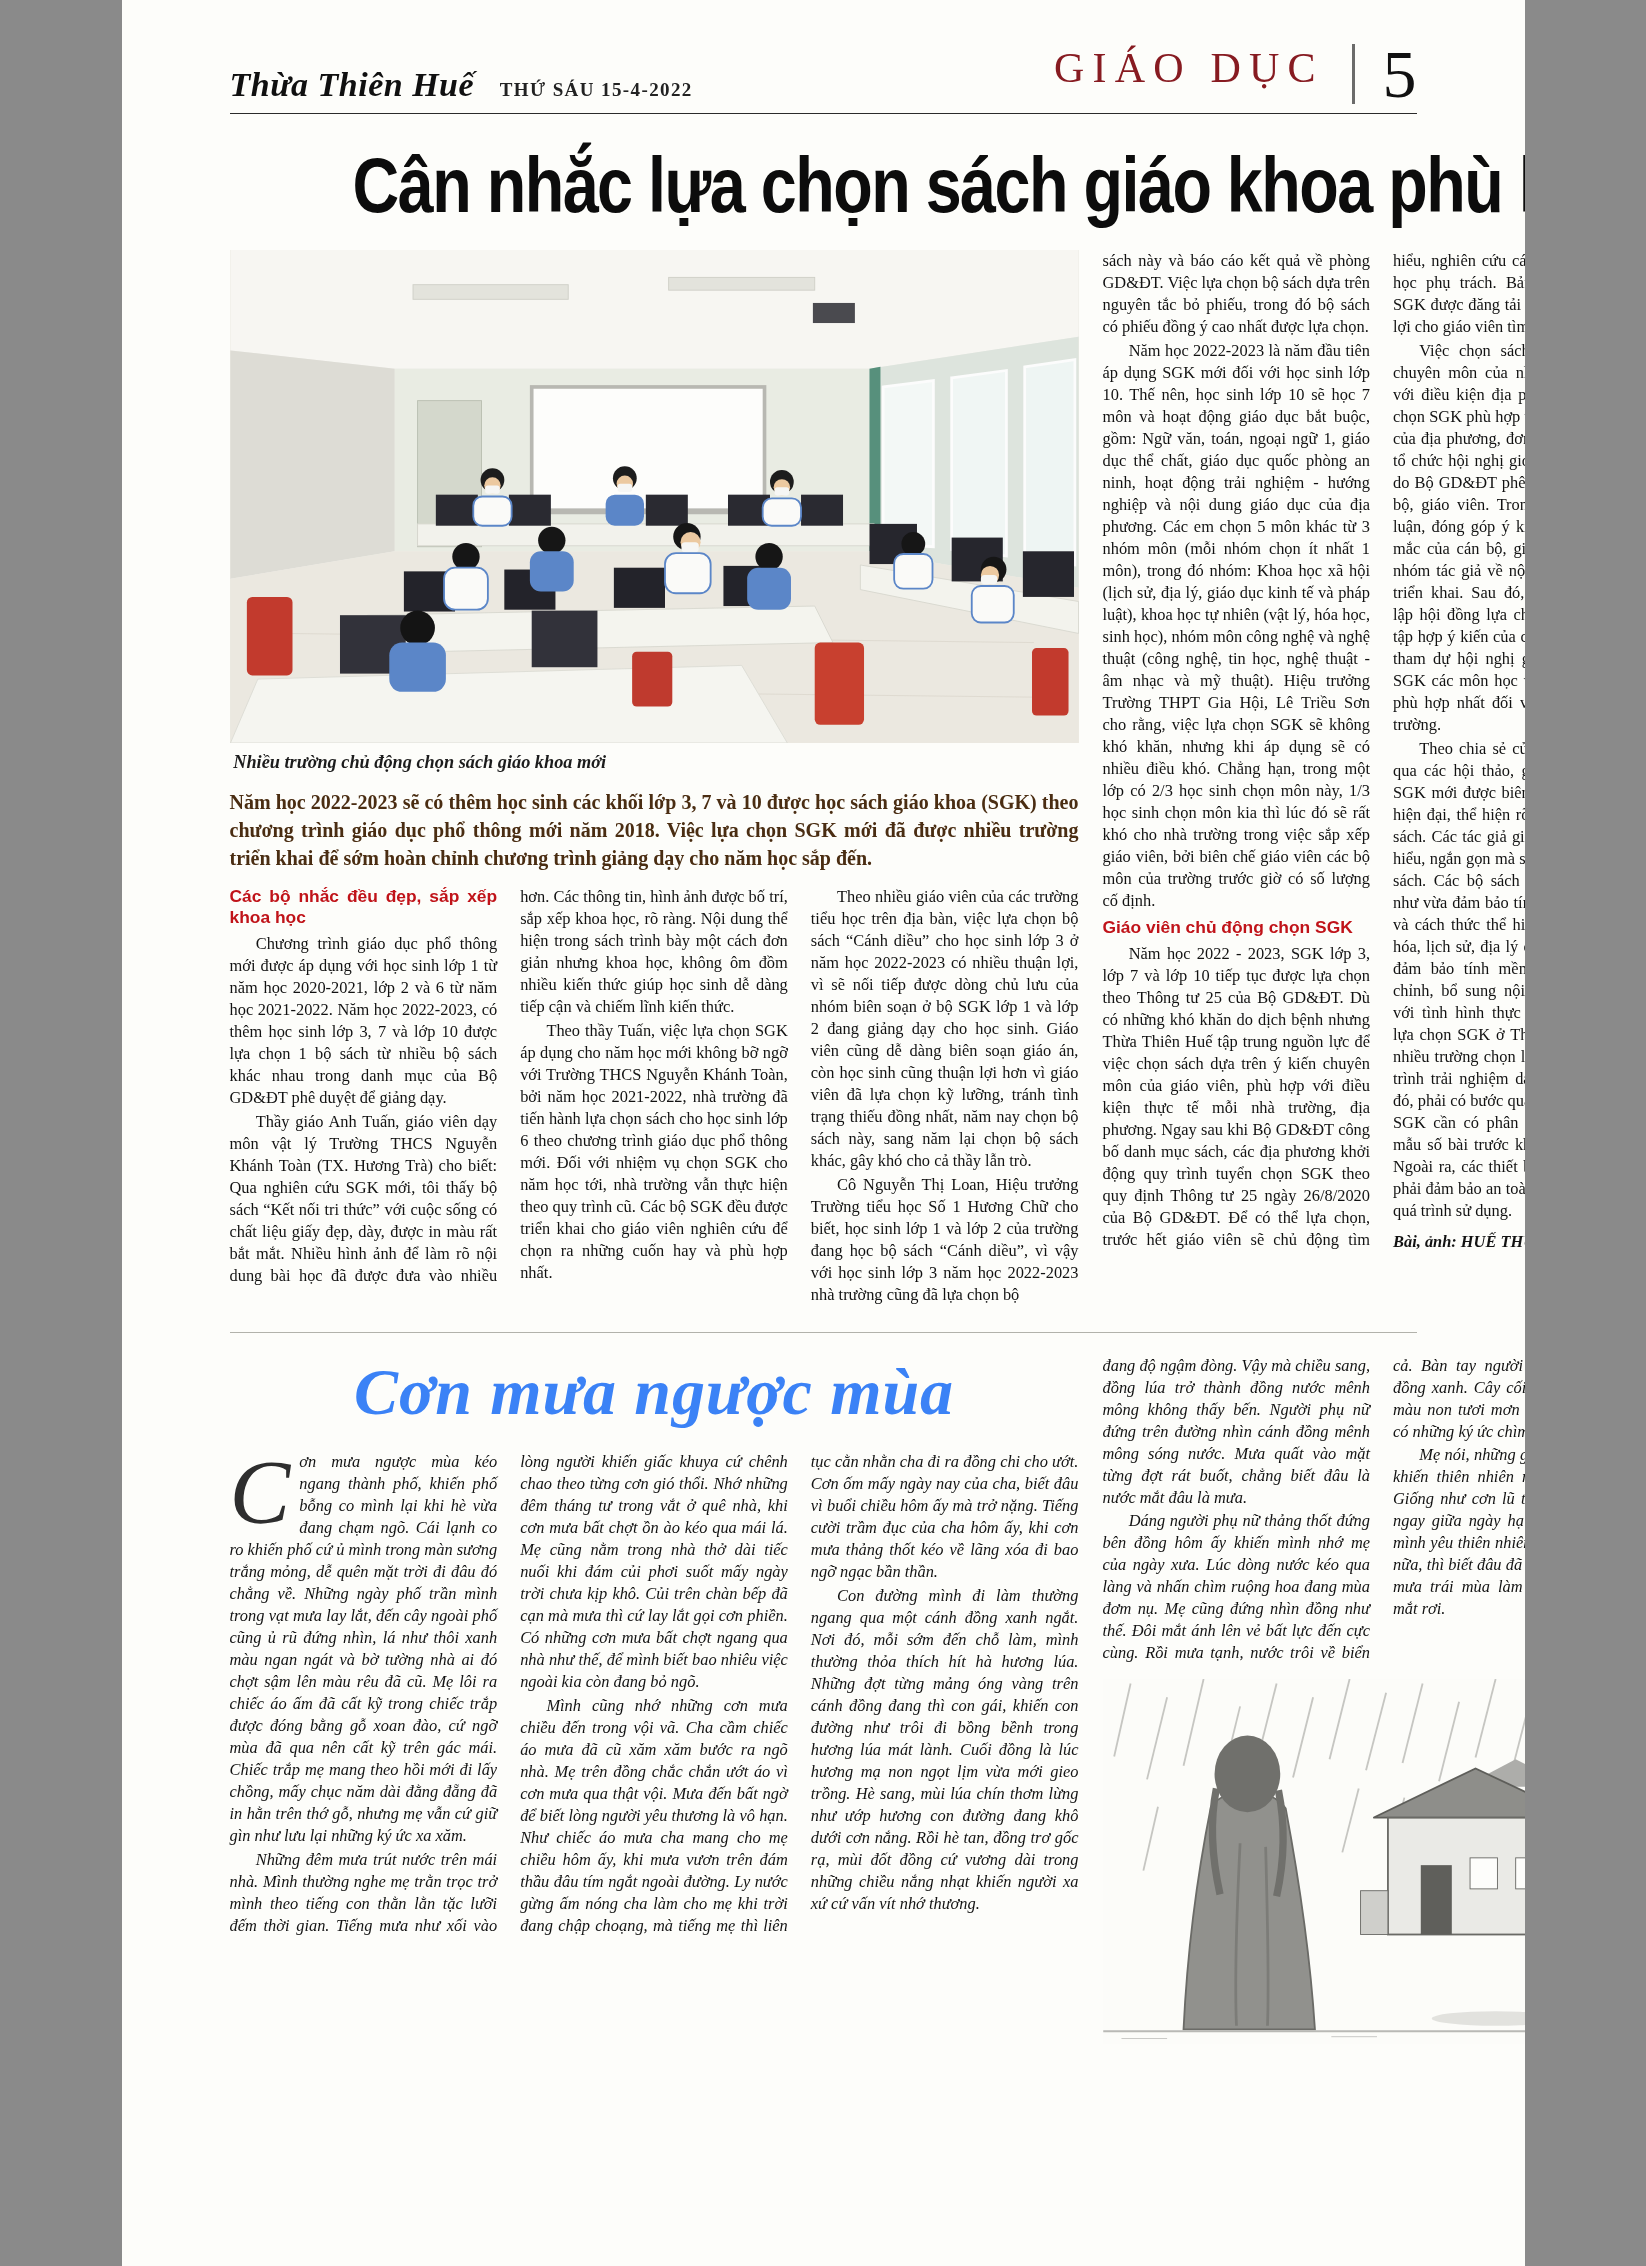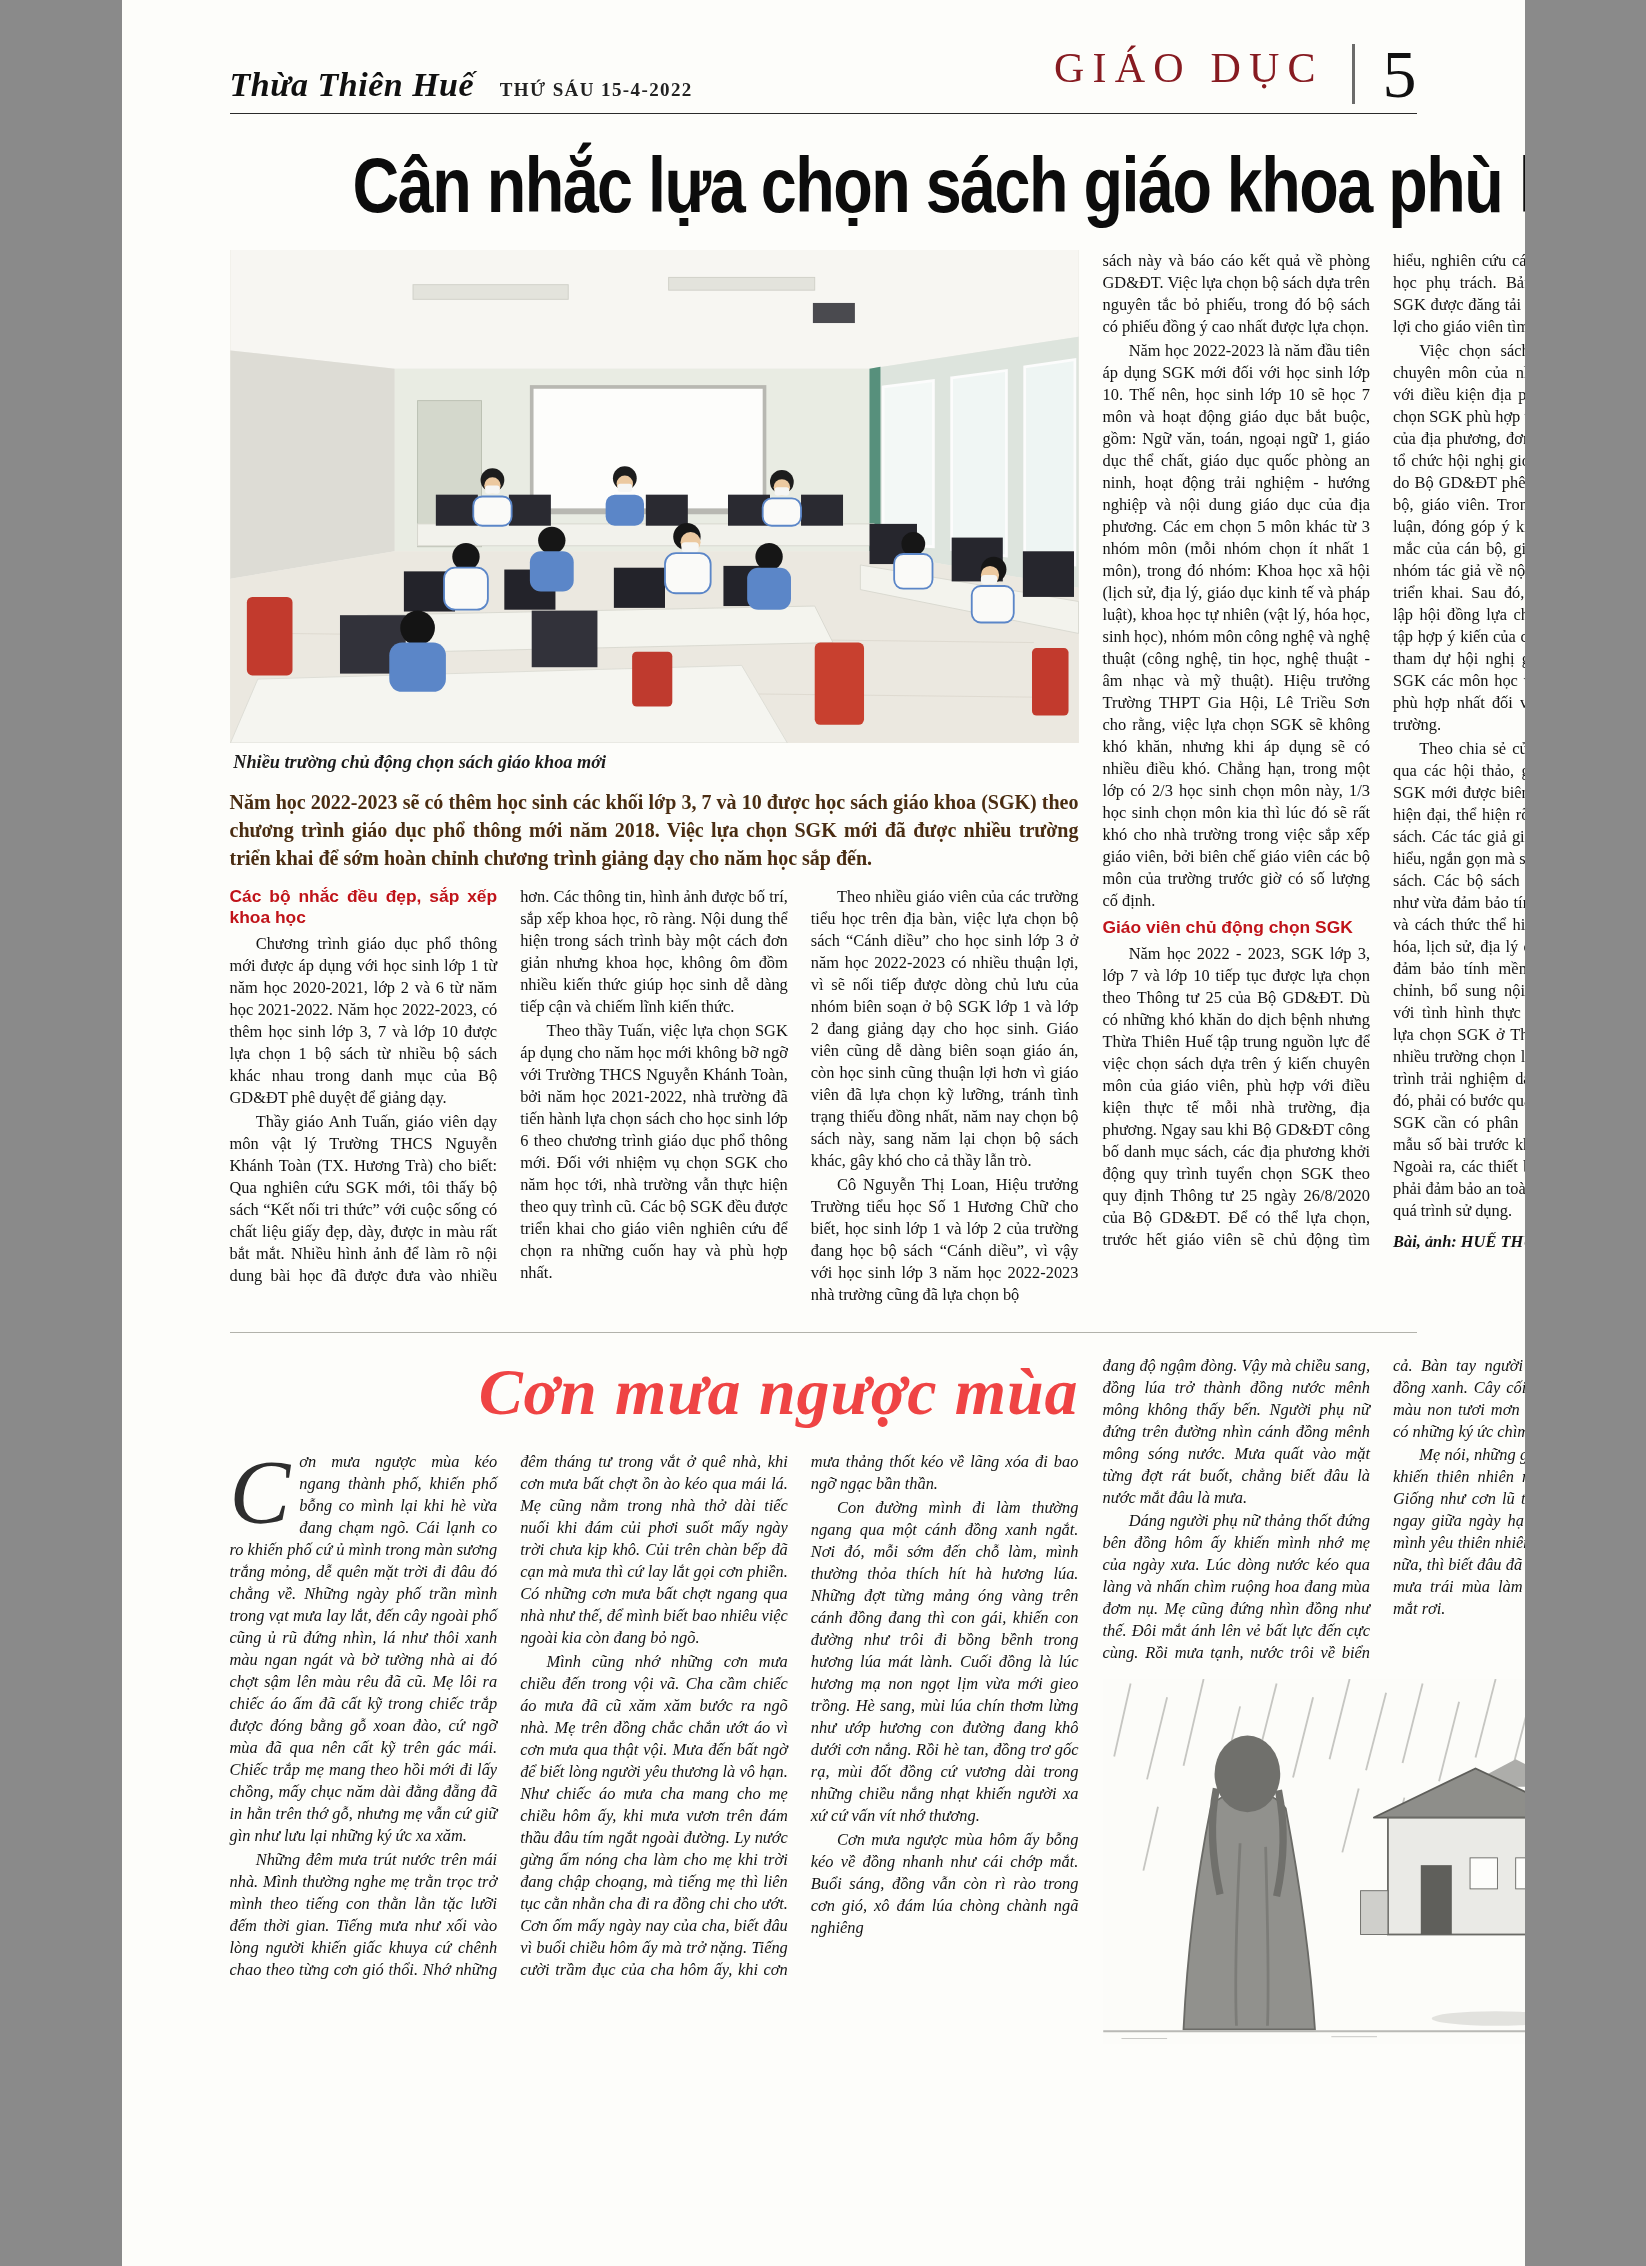--- a/index.html
+++ b/index.html
@@ -54,22 +54,22 @@
   }
   .cols p.subhead:first-child{margin-top:0;}
   .cols p.cont{text-indent:0;}
   .cols p.byline{text-indent:0;text-align:left;font-weight:bold;font-style:italic;margin-top:9.1px;padding-right:5.5px;}
   .cols p.byline2{text-indent:0;text-align:right;font-weight:bold;font-style:normal;margin-top:11px;padding-right:9.1px;}
   
   .a2{border-top:0.9px solid #b2b2ab;margin-top:25.6px;padding-top:22px;display:flex;gap:24px;align-items:flex-start;}
   .a2-left{width:849px;flex:0 0 auto;}
   .a2-right{width:558px;flex:0 0 auto;}
   .a2-title{
-    font-style:italic;font-weight:600;font-size:66px;line-height:1.1;text-align:right;
-    letter-spacing:0.9px;margin:1.8px 0 22px 0;color:#ef4444;
+    font-style:italic;font-weight:600;font-size:66px;line-height:1.1;text-align:center;
+    letter-spacing:0.9px;margin:1.8px 0 22px 0;color:#3b82f6;
   }
   .essay p{font-style:italic;}
   .essay p.byline2{font-style:normal;}
   .dropcap{
     float:left;font-size:91px;line-height:71px;font-style:italic;font-weight:500;
     padding:5.5px 9.1px 0 0;color:#2e2e2e;
   }
   .essay .first{text-indent:0;}
   .illustration{margin-top:14.6px;width:558px;height:365px;overflow:hidden;}
   .illustration svg{display:block;}
@@ -244,21 +244,20 @@
   </section>
 
   <section class="a2">
     <div class="a2-left">
       <h2 class="a2-title">Cơn mưa ngược mùa</h2>
       <div class="cols cols3 essay">
         <p class="first"><span class="dropcap">C</span><span>ơn mưa ngược mùa kéo ngang thành phố, khiến phố bỗng co mình lại khi hè vừa đang chạm ngõ. Cái lạnh co ro khiến phố cứ ủ mình trong màn sương trắng mỏng, dễ quên mặt trời đi đâu đó chẳng về. Những ngày phố trần mình trong vạt mưa lay lắt, đến cây ngoài phố cũng ủ rũ đứng nhìn, lá như thôi xanh màu ngan ngát và bờ tường nhà ai đó chợt sậm lên màu rêu đã cũ. Mẹ lôi ra chiếc áo ấm đã cất kỹ trong chiếc trắp được đóng bằng gỗ xoan đào, cứ ngỡ mùa đã qua nên cất kỹ trên gác mái. Chiếc trắp mẹ mang theo hồi mới đi lấy chồng, mấy chục năm dài đằng đẵng đã in hằn trên thớ gỗ, nhưng mẹ vẫn cứ giữ gìn như lưu lại những ký ức xa xăm.</span></p>
       <p>Những đêm mưa trút nước trên mái nhà. Mình thường nghe mẹ trằn trọc trở mình theo tiếng con thằn lằn tặc lưỡi đếm thời gian. Tiếng mưa như xối vào lòng người khiến giấc khuya cứ chênh chao theo từng cơn gió thổi. Nhớ những đêm tháng tư trong vắt ở quê nhà, khi cơn mưa bất chợt ồn ào kéo qua mái lá. Mẹ cũng nằm trong nhà thở dài tiếc nuối khi đám củi phơi suốt mấy ngày trời chưa kịp khô. Củi trên chàn bếp đã cạn mà mưa thì cứ lay lắt gọi cơn phiền. Có những cơn mưa bất chợt ngang qua nhà như thế, để mình biết bao nhiêu việc ngoài kia còn đang bỏ ngõ.</p>
           <p>Mình cũng nhớ những cơn mưa chiều đến trong vội vã. Cha cầm chiếc áo mưa đã cũ xăm xăm bước ra ngõ nhà. Mẹ trên đồng chắc chắn ướt áo vì cơn mưa qua thật vội. Mưa đến bất ngờ để biết lòng người yêu thương là vô hạn. Như chiếc áo mưa cha mang cho mẹ chiều hôm ấy, khi mưa vươn trên đám thầu đâu tím ngắt ngoài đường. Ly nước gừng ấm nóng cha làm cho mẹ khi trời đang chập choạng, mà tiếng mẹ thì liên tục cằn nhằn cha đi ra đồng chi cho ướt. Cơn ốm mấy ngày nay của cha, biết đâu vì buổi chiều hôm ấy mà trở nặng. Tiếng cười trầm đục của cha hôm ấy, khi cơn mưa thảng thốt kéo về lãng xóa đi bao ngỡ ngạc bần thần.</p>
           <p>Con đường mình đi làm thường ngang qua một cánh đồng xanh ngắt. Nơi đó, mỗi sớm đến chỗ làm, mình thường thỏa thích hít hà hương lúa. Những đợt từng mảng óng vàng trên cánh đồng đang thì con gái, khiến con đường như trôi đi bồng bềnh trong hương lúa mát lành. Cuối đồng là lúc hương mạ non ngọt lịm vừa mới gieo trồng. Hè sang, mùi lúa chín thơm lừng như ướp hương con đường đang khô dưới cơn nắng. Rồi hè tan, đồng trơ gốc rạ, mùi đốt đồng cứ vương dài trong những chiều nắng nhạt khiến người xa xứ cứ vấn vít nhớ thương.</p>
-          <p>Cơn mưa ngược mùa hôm ấy bỗng kéo về đồng nhanh như cái chớp mắt. Buổi sáng, đồng vẫn còn rì rào trong cơn gió, xô đám lúa chòng chành ngã nghiêng</p>
         </div>
     </div>
 
     <div class="a2-right">
       <div class="cols cols2 essay">
           <p class="cont">đang độ ngậm đòng. Vậy mà chiều sang, đồng lúa trở thành đồng nước mênh mông không thấy bến. Người phụ nữ đứng trên đường nhìn cánh đồng mênh mông sóng nước. Mưa quất vào mặt từng đợt rát buốt, chẳng biết đâu là nước mắt đâu là mưa.</p>
           <p>Dáng người phụ nữ thảng thốt đứng bên đồng hôm ấy khiến mình nhớ mẹ của ngày xưa. Lúc dòng nước kéo qua làng và nhấn chìm ruộng hoa đang mùa đơm nụ. Mẹ cũng đứng nhìn đồng như thế. Đôi mắt ánh lên vẻ bất lực đến cực cùng. Rồi mưa tạnh, nước trôi về biển cả. Bàn tay người lại vun xới những đồng xanh. Cây cối lại phủ lên đất đai màu non tươi mơn mởn như chưa từng có những ký ức chìm đắm hãi hùng.</p>
           <p>Mẹ nói, những gì chúng ta làm đang khiến thiên nhiên ngày càng xa cách. Giống như cơn lũ trái mùa quét ngang ngay giữa ngày hạ chớm. Và giá như, mình yêu thiên nhiên ngoài kia hơn chút nữa, thì biết đâu đã chẳng có những cơn mưa trái mùa làm khô cạn giọt nước mắt rơi.</p>
           <p class="byline2">LÊ HÀ</p>
         </div>

